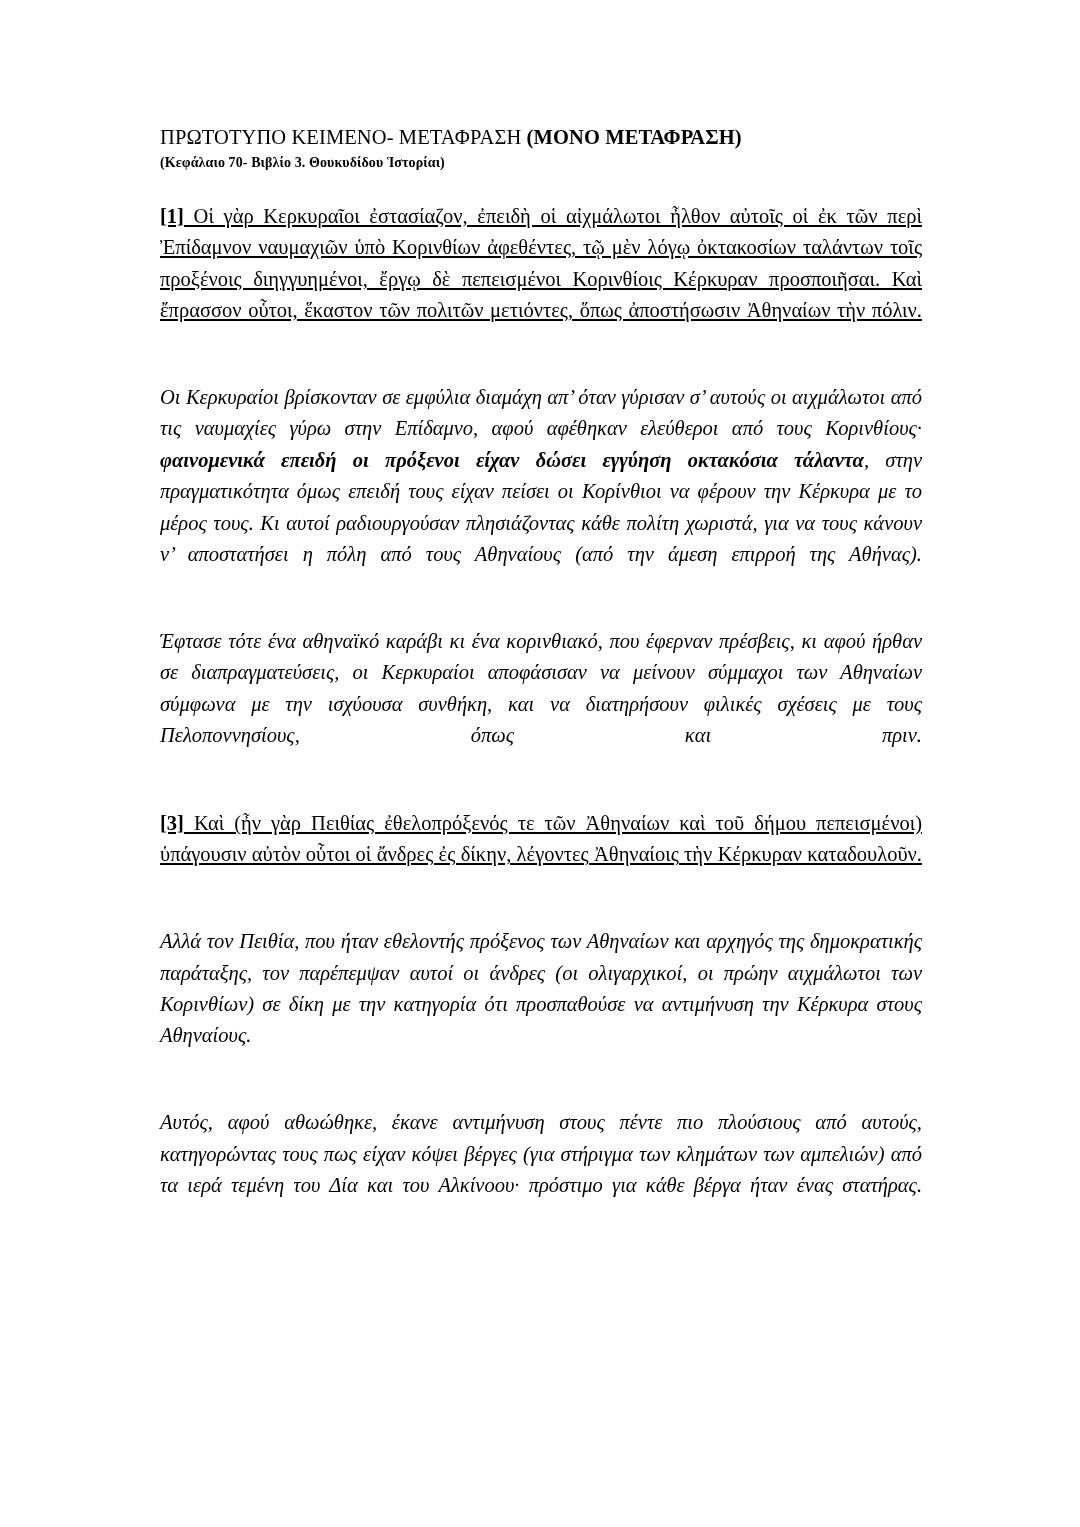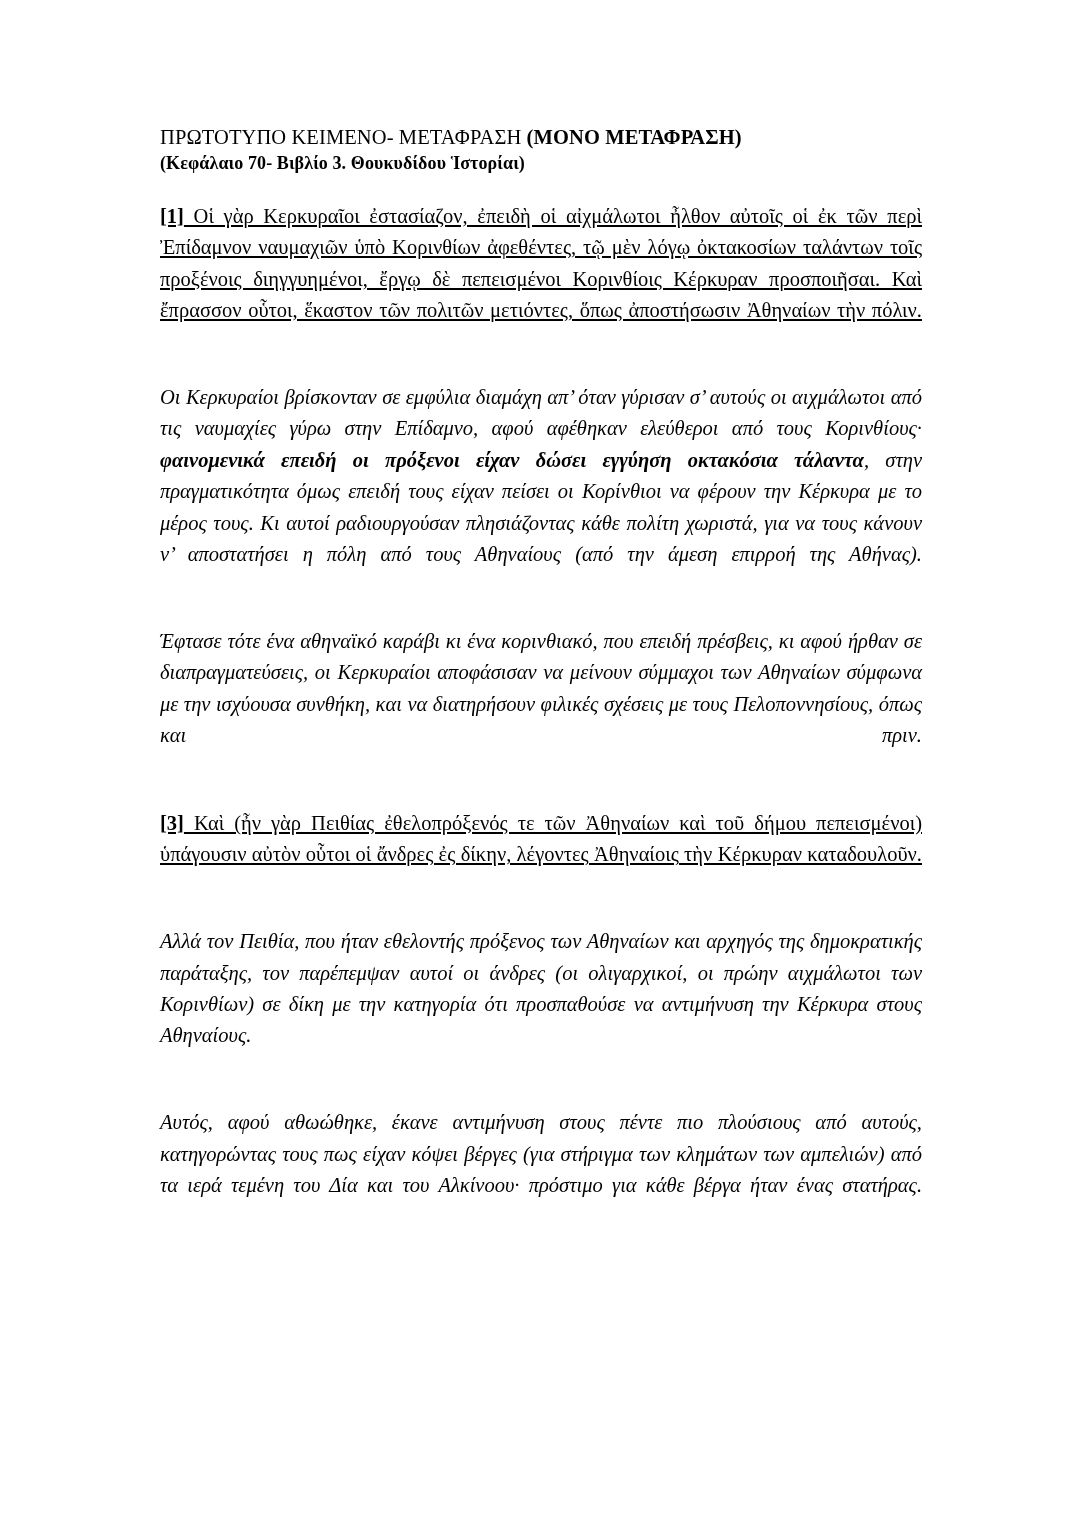--- a/index.html
+++ b/index.html
@@ -33,21 +33,21 @@
     font-size: 20.5px;
     line-height: 26px;
     font-weight: normal;
     margin: 0;
     letter-spacing: 0.1px;
   }
   .doc-title .emph {
     font-weight: bold;
   }
   .doc-subtitle {
-    font-size: 18px;
+    font-size: 14px;
     line-height: 26px;
     font-weight: bold;
     margin: 0 0 0 0;
     letter-spacing: 0.1px;
   }
   .para {
     font-size: 20.5px;
     line-height: 31.4px;
     text-align: justify;
     text-justify: inter-word;
@@ -80,21 +80,21 @@
 
 <div class="page">
   <div class="content">
 
     <p class="doc-title"><span>ΠΡΩΤΟΤΥΠΟ ΚΕΙΜΕΝΟ- ΜΕΤΑΦΡΑΣΗ </span><span class="emph">(ΜΟΝΟ ΜΕΤΑΦΡΑΣΗ)</span></p>
     <p class="doc-subtitle">(Κεφάλαιο 70- Βιβλίο 3. Θουκυδίδου Ἱστορίαι)</p>
 
     <p class="para original"><span class="marker">[1]</span><span> Οἱ γὰρ Κερκυραῖοι ἐστασίαζον, ἐπειδὴ οἱ αἰχμάλωτοι ἦλθον αὐτοῖς οἱ ἐκ τῶν περὶ Ἐπίδαμνον ναυμαχιῶν ὑπὸ Κορινθίων ἀφεθέντες, τῷ μὲν λόγῳ ὀκτακοσίων ταλάντων τοῖς προξένοις διηγγυημένοι, ἔργῳ δὲ πεπεισμένοι Κορινθίοις Κέρκυραν προσποιῆσαι. Καὶ ἔπρασσον οὗτοι, ἕκαστον τῶν πολιτῶν μετιόντες, ὅπως ἀποστήσωσιν Ἀθηναίων τὴν πόλιν.</span></p>
     <p class="para translation"><span>Οι Κερκυραίοι βρίσκονταν σε εμφύλια διαμάχη απ’ όταν γύρισαν σ’ αυτούς οι αιχμάλωτοι από τις ναυμαχίες γύρω στην Επίδαμνο, αφού αφέθηκαν ελεύθεροι από τους Κορινθίους· </span><span class="bold-em">φαινομενικά επειδή οι πρόξενοι είχαν δώσει εγγύηση οκτακόσια τάλαντα</span><span>, στην πραγματικότητα όμως επειδή τους είχαν πείσει οι Κορίνθιοι να φέρουν την Κέρκυρα με το μέρος τους. Κι αυτοί ραδιουργούσαν πλησιάζοντας κάθε πολίτη χωριστά, για να τους κάνουν ν’ αποστατήσει η πόλη από τους Αθηναίους (από την άμεση επιρροή της Αθήνας).</span></p>
 
-    <p class="para translation"><span>Έφτασε τότε ένα αθηναϊκό καράβι κι ένα κορινθιακό, που επειδή πρέσβεις, κι αφού ήρθαν σε διαπραγματεύσεις, οι Κερκυραίοι αποφάσισαν να μείνουν σύμμαχοι των Αθηναίων σύμφωνα με την ισχύουσα συνθήκη, και να διατηρήσουν φιλικές σχέσεις με τους Πελοποννησίους, όπως και πριν.</span></p>
+    <p class="para translation"><span>Έφτασε τότε ένα αθηναϊκό καράβι κι ένα κορινθιακό, που έφερναν πρέσβεις, κι αφού ήρθαν σε διαπραγματεύσεις, οι Κερκυραίοι αποφάσισαν να μείνουν σύμμαχοι των Αθηναίων σύμφωνα με την ισχύουσα συνθήκη, και να διατηρήσουν φιλικές σχέσεις με τους Πελοποννησίους, όπως και πριν.</span></p>
 
     <p class="para original"><span class="marker">[3]</span><span> Καὶ (ἦν γὰρ Πειθίας ἐθελοπρόξενός τε τῶν Ἀθηναίων καὶ τοῦ δήμου πεπεισμένοι) ὑπάγουσιν αὐτὸν οὗτοι οἱ ἄνδρες ἐς δίκην, λέγοντες Ἀθηναίοις τὴν Κέρκυραν καταδουλοῦν.</span></p>
     <p class="para translation"><span>Αλλά τον Πειθία, που ήταν εθελοντής πρόξενος των Αθηναίων και αρχηγός της δημοκρατικής παράταξης, τον παρέπεμψαν αυτοί οι άνδρες (οι ολιγαρχικοί, οι πρώην αιχμάλωτοι των Κορινθίων) σε δίκη με την κατηγορία ότι προσπαθούσε να αντιμήνυση την Κέρκυρα στους Αθηναίους.</span></p>
 
     <p class="para translation"><span>Αυτός, αφού αθωώθηκε, έκανε αντιμήνυση στους πέντε πιο πλούσιους από αυτούς, κατηγορώντας τους πως είχαν κόψει βέργες (για στήριγμα των κλημάτων των αμπελιών) από τα ιερά τεμένη του Δία και του Αλκίνοου· πρόστιμο για κάθε βέργα ήταν ένας στατήρας.</span></p>
 
   </div>
 </div>
 
 </body></html>

